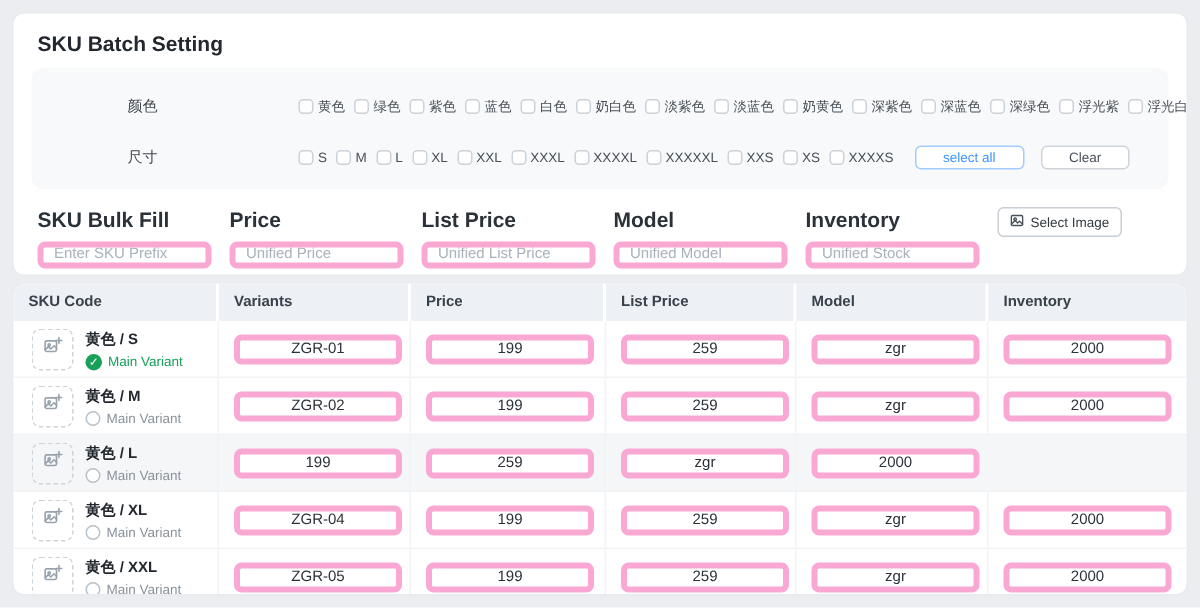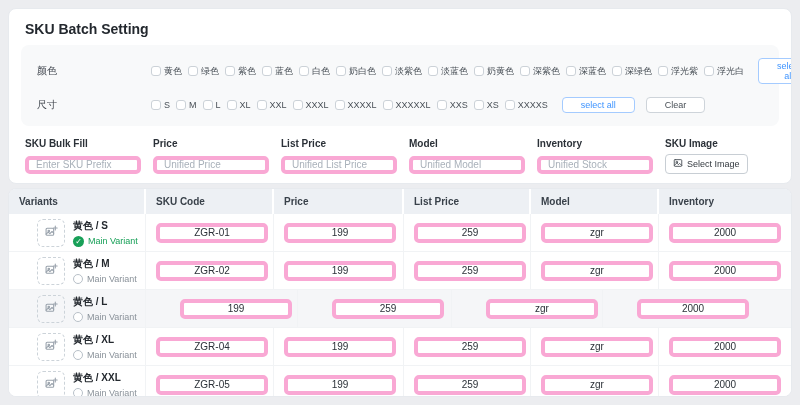--- a/index.html
+++ b/index.html
@@ -5,49 +5,49 @@
   * { box-sizing: border-box; margin: 0; padding: 0; }
   html,body { width:800px; height:405px; overflow:hidden; }
   body { background:#ecedf0; font-family:"Liberation Sans","DejaVu Sans",sans-serif; color:#2b3138; }
   .card { background:#fff; border:1px solid #e7eaee; border-radius:8px; }
   .card1 { margin:8px 8px 4px 8px; height:176px; padding:10px 12px; overflow:hidden; }
   .card2 { margin:0 8px; height:209px; overflow:hidden; }
 
   .page-title { font-size:14px; font-weight:bold; color:#23282e; margin:2px 0 8px 4px; }
 
   .panel { background:#f8f9fa; border-radius:8px; padding:13px 16px; display:flex; flex-direction:column; gap:13px; }
-  .attr-row { display:flex; align-items:center; }
+  .attr-row { display:flex; align-items:center;margin-left:48px; }
   .attr-label { width:114px; flex:0 0 114px; font-size:10px; color:#40464e; }
   .options { display:flex; align-items:center; gap:6px; flex-wrap:nowrap; }
   .cb-item { display:inline-flex; align-items:center; gap:3px; cursor:pointer; white-space:nowrap; }
   .cb-box { width:10px; height:10px; border:1px solid #ccd2d8; border-radius:3px; background:#fff; flex:0 0 10px; }
   .cb-text { font-size:9px; color:#495057; }
   .mini-btn { font-size:9px; padding:2px 18px; border-radius:4px; background:#fff; cursor:pointer; font-family:inherit; }
   .btn-selectall { border:1px solid #a4cbff; color:#3f94ff; margin-left:8px; }
   .btn-clear { border:1px solid #ced4da; color:#495057; margin-left:5px; }
 
   .bulk-grid { display:flex; margin-top:12px; padding:0 4px; }
   .field { width:128px; flex:0 0 128px; }
-  .field-label { font-size:10px; font-weight:bold; color:#2b3138; margin-bottom:5px; }
+  .field-label { font-size:14px; font-weight:bold; color:#2b3138; margin-bottom:5px; }
   .text-input { width:116px; height:18px; border:4px solid #f9a8d4; border-radius:5px; padding:0 7px; font-size:10px; color:#2b3138; font-family:inherit; background:#fff; outline:none; }
   .text-input::placeholder { color:#a9b1ba; }
   .img-btn { display:inline-flex; align-items:center; gap:4px; font-size:9px; color:#343a40; background:#fff; border:1px solid #c8ced4; border-radius:4px; padding:3px 7px; cursor:pointer; font-family:inherit; }
 
   .submit-btn { margin:13px 0 0 8px; width:118px; height:21px; background:#18864f; color:#fff; border:none; border-radius:4px; font-size:10px; font-weight:bold; display:flex; align-items:center; justify-content:center; gap:5px; cursor:pointer; font-family:inherit; }
 
   .tcols { display:grid; grid-template-columns:137px 128px 130px 127px 128px 1fr; }
   .thead { background:#edf0f4; height:25px; align-items:stretch; }
   .th { display:flex; align-items:center; padding-left:10px; font-size:10px; font-weight:bold; color:#39414a; background:#edf0f4; border-right:2px solid #fff; }
   .th:last-child { border-right:none; }
   .trow { height:38px; align-items:stretch; border-bottom:1px solid #f1f3f5; background:#fff; }
-  .trow.hl { background:#f5f6f8;gap:24px; }
+  .trow.hl { background:#f5f6f8; }
   .td { display:flex; align-items:center; padding-left:10px; border-right:1px solid #f1f3f5; }
   .td:last-child { border-right:none; }
   .cell-input { width:112px; height:20px;text-align:center; }
-  .variant-cell { gap:8px; padding-left:28px; }
+  .variant-cell { gap:8px; padding-left:12px; }
   .img-ph { width:28px; height:28px; flex:0 0 28px; border:1px dashed #ccd3d9; border-radius:6px; display:flex; align-items:center; justify-content:center; background:transparent; cursor:pointer; }
   .v-name { font-size:10px; font-weight:bold; color:#23282e; }
   .v-main { display:flex; align-items:center; gap:4px; margin-top:3px; font-size:9px; cursor:pointer; }
   .v-main.on { color:#18a058; }
   .v-main.off { color:#8a929a; }
   .chk { width:11px; height:11px; border-radius:50%; background:#18a058; color:#fff; font-size:8px; line-height:11px; text-align:center; display:inline-block; }
   .rad { width:10px; height:10px; border-radius:50%; border:1px solid #b8c0c8; background:#fff; display:inline-block; }
 </style>
 </head>
 <body>
@@ -172,21 +172,20 @@
       </div>
   </div>
 
   <div class="bulk-grid" id="bulk-grid">
     <div class="field"><div class="field-label">SKU Bulk Fill</div><input class="text-input" placeholder="Enter SKU Prefix" style=""></div>
       <div class="field"><div class="field-label">Price</div><input class="text-input" placeholder="Unified Price" style=""></div>
       <div class="field"><div class="field-label">List Price</div><input class="text-input" placeholder="Unified List Price" style=""></div>
       <div class="field"><div class="field-label">Model</div><input class="text-input" placeholder="Unified Model" style=""></div>
       <div class="field"><div class="field-label">Inventory</div><input class="text-input" placeholder="Unified Stock" style=""></div>
       <div class="field" id="image-field">
-      <div class="field-label">SKU Image</div>
       <button class="img-btn">
         <span>
           <svg width="10" height="10" viewBox="0 0 24 24" fill="none" stroke="#495057" stroke-width="2.2" stroke-linecap="round" stroke-linejoin="round">
               <rect x="3" y="4" width="18" height="16" rx="2"></rect>
               <circle cx="9" cy="10" r="2"></circle>
               <path d="M3 18l6-6 4 4 3-3 5 5"></path>
             </svg>
         </span>
         <span>Select Image</span>
       </button>
@@ -194,22 +193,22 @@
   </div>
 
   <button class="submit-btn">
     
     
   </button>
 </div>
 
 <div class="card card2">
   <div class="tcols thead" id="table-head">
+      <div class="th">SKU Code</div>
       <div class="th">Variants</div>
-      <div class="th">SKU Code</div>
       <div class="th">Price</div>
       <div class="th">List Price</div>
       <div class="th">Model</div>
       <div class="th">Inventory</div>
     </div>
   <div id="table-body">
       <div class="tcols trow">
         <div class="td variant-cell">
           <span class="img-ph">
             <span><svg width="13" height="13" viewBox="0 0 24 24" fill="none" stroke="#99a2ac" stroke-width="2" stroke-linecap="round" stroke-linejoin="round">

